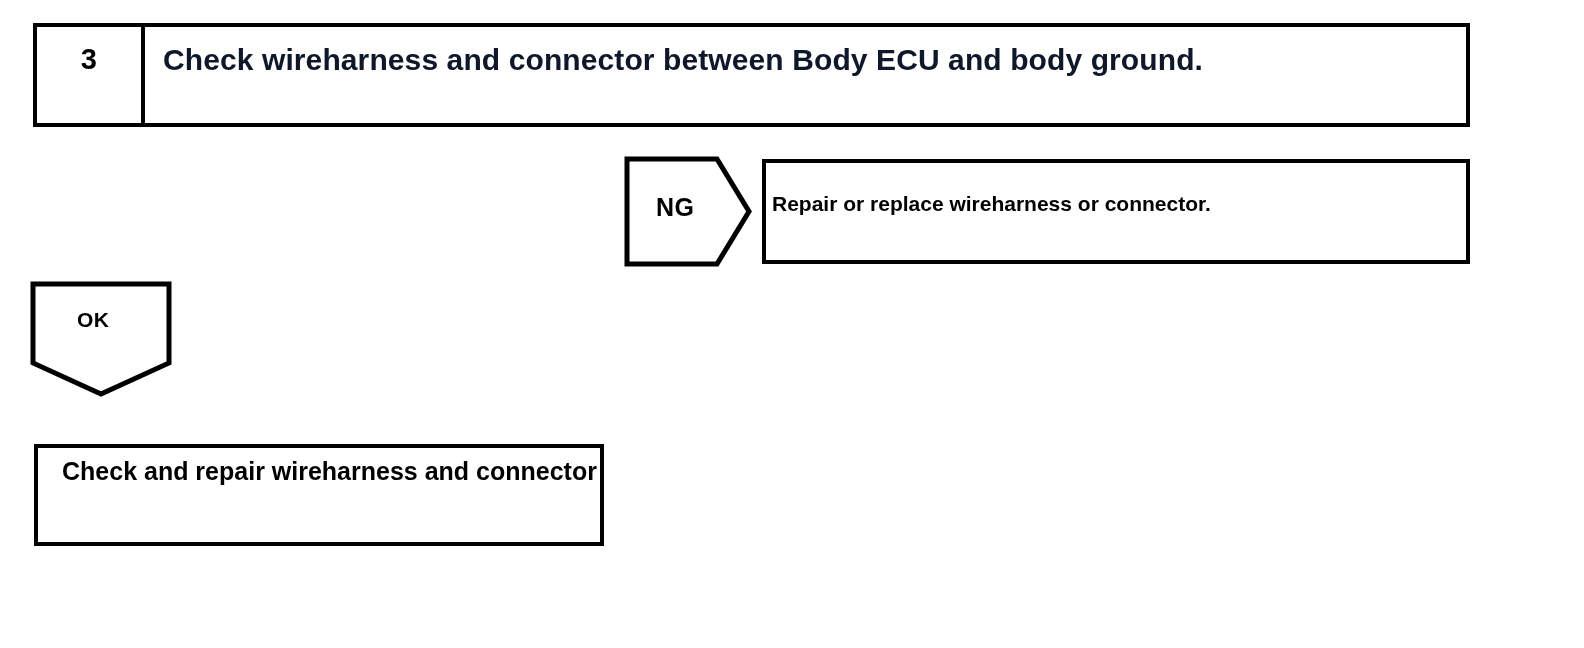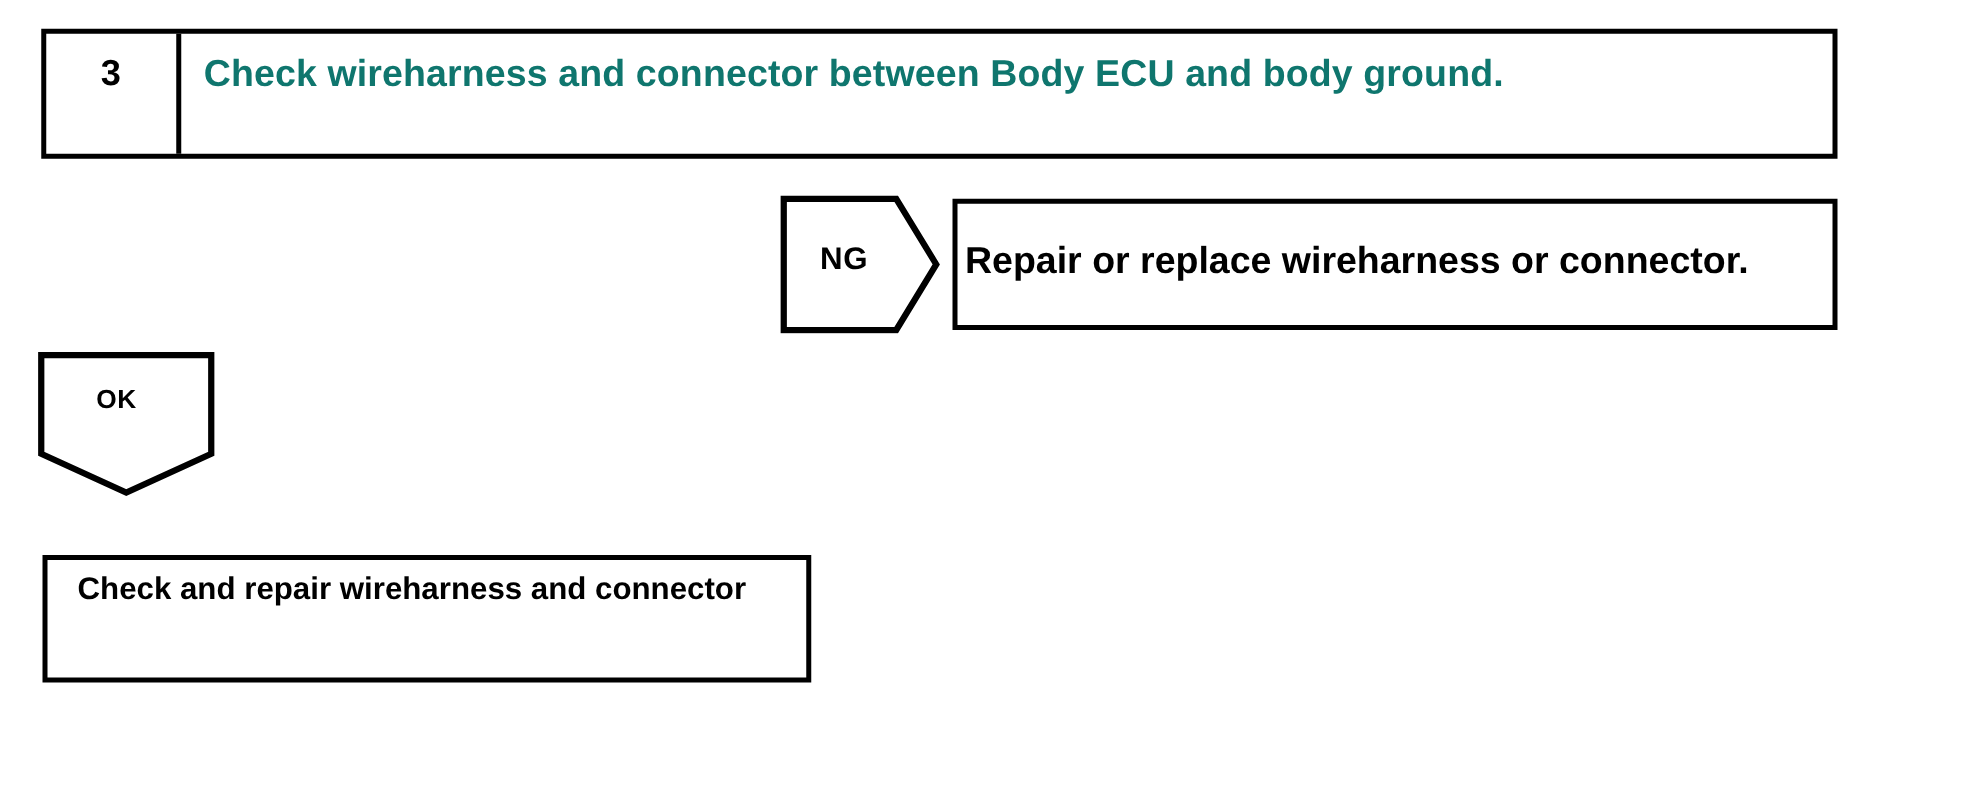--- a/index.html
+++ b/index.html
@@ -47,21 +47,21 @@
     margin-top: 18px;
     letter-spacing: 0.5px;
   }
   .step-text {
     position: absolute;
     left: 126px;
     top: 15px;
     right: 10px;
     font-size: 30px;
     font-weight: bold;
-    color: #0f766e;
+    color: #0f172a;
     line-height: 1.2;
     letter-spacing: 0.1px;
     white-space: nowrap;
   }
 
   
   .ng-shape {
     position: absolute;
     left: 624px;
     top: 156px;
@@ -89,21 +89,21 @@
     height: 105px;
     border: 4px solid #000;
     box-sizing: border-box;
     background: #fff;
   }
   .repair-text {
     position: absolute;
     left: 6px;
     top: 28px;
     right: 6px;
-    font-size: 30px;
+    font-size: 21px;
     font-weight: bold;
     color: #000;
     line-height: 1.2;
     white-space: nowrap;
   }
 
   
   .ok-shape {
     position: absolute;
     left: 30px;
@@ -121,25 +121,26 @@
     color: #000;
     letter-spacing: 0.5px;
     line-height: 1;
   }
 
   
   .final-box {
     position: absolute;
     left: 34px;
     top: 444px;
-    width: 615px;
+    width: 570px;
     height: 102px;
     border: 4px solid #000;
     box-sizing: border-box;
     background: #fff;
+    text-align: right;
   }
   .final-text {
     position: absolute;
     left: 24px;
     top: 8px;
     right: 6px;
     font-size: 25px;
     font-weight: bold;
     color: #000;
     line-height: 1.21;

